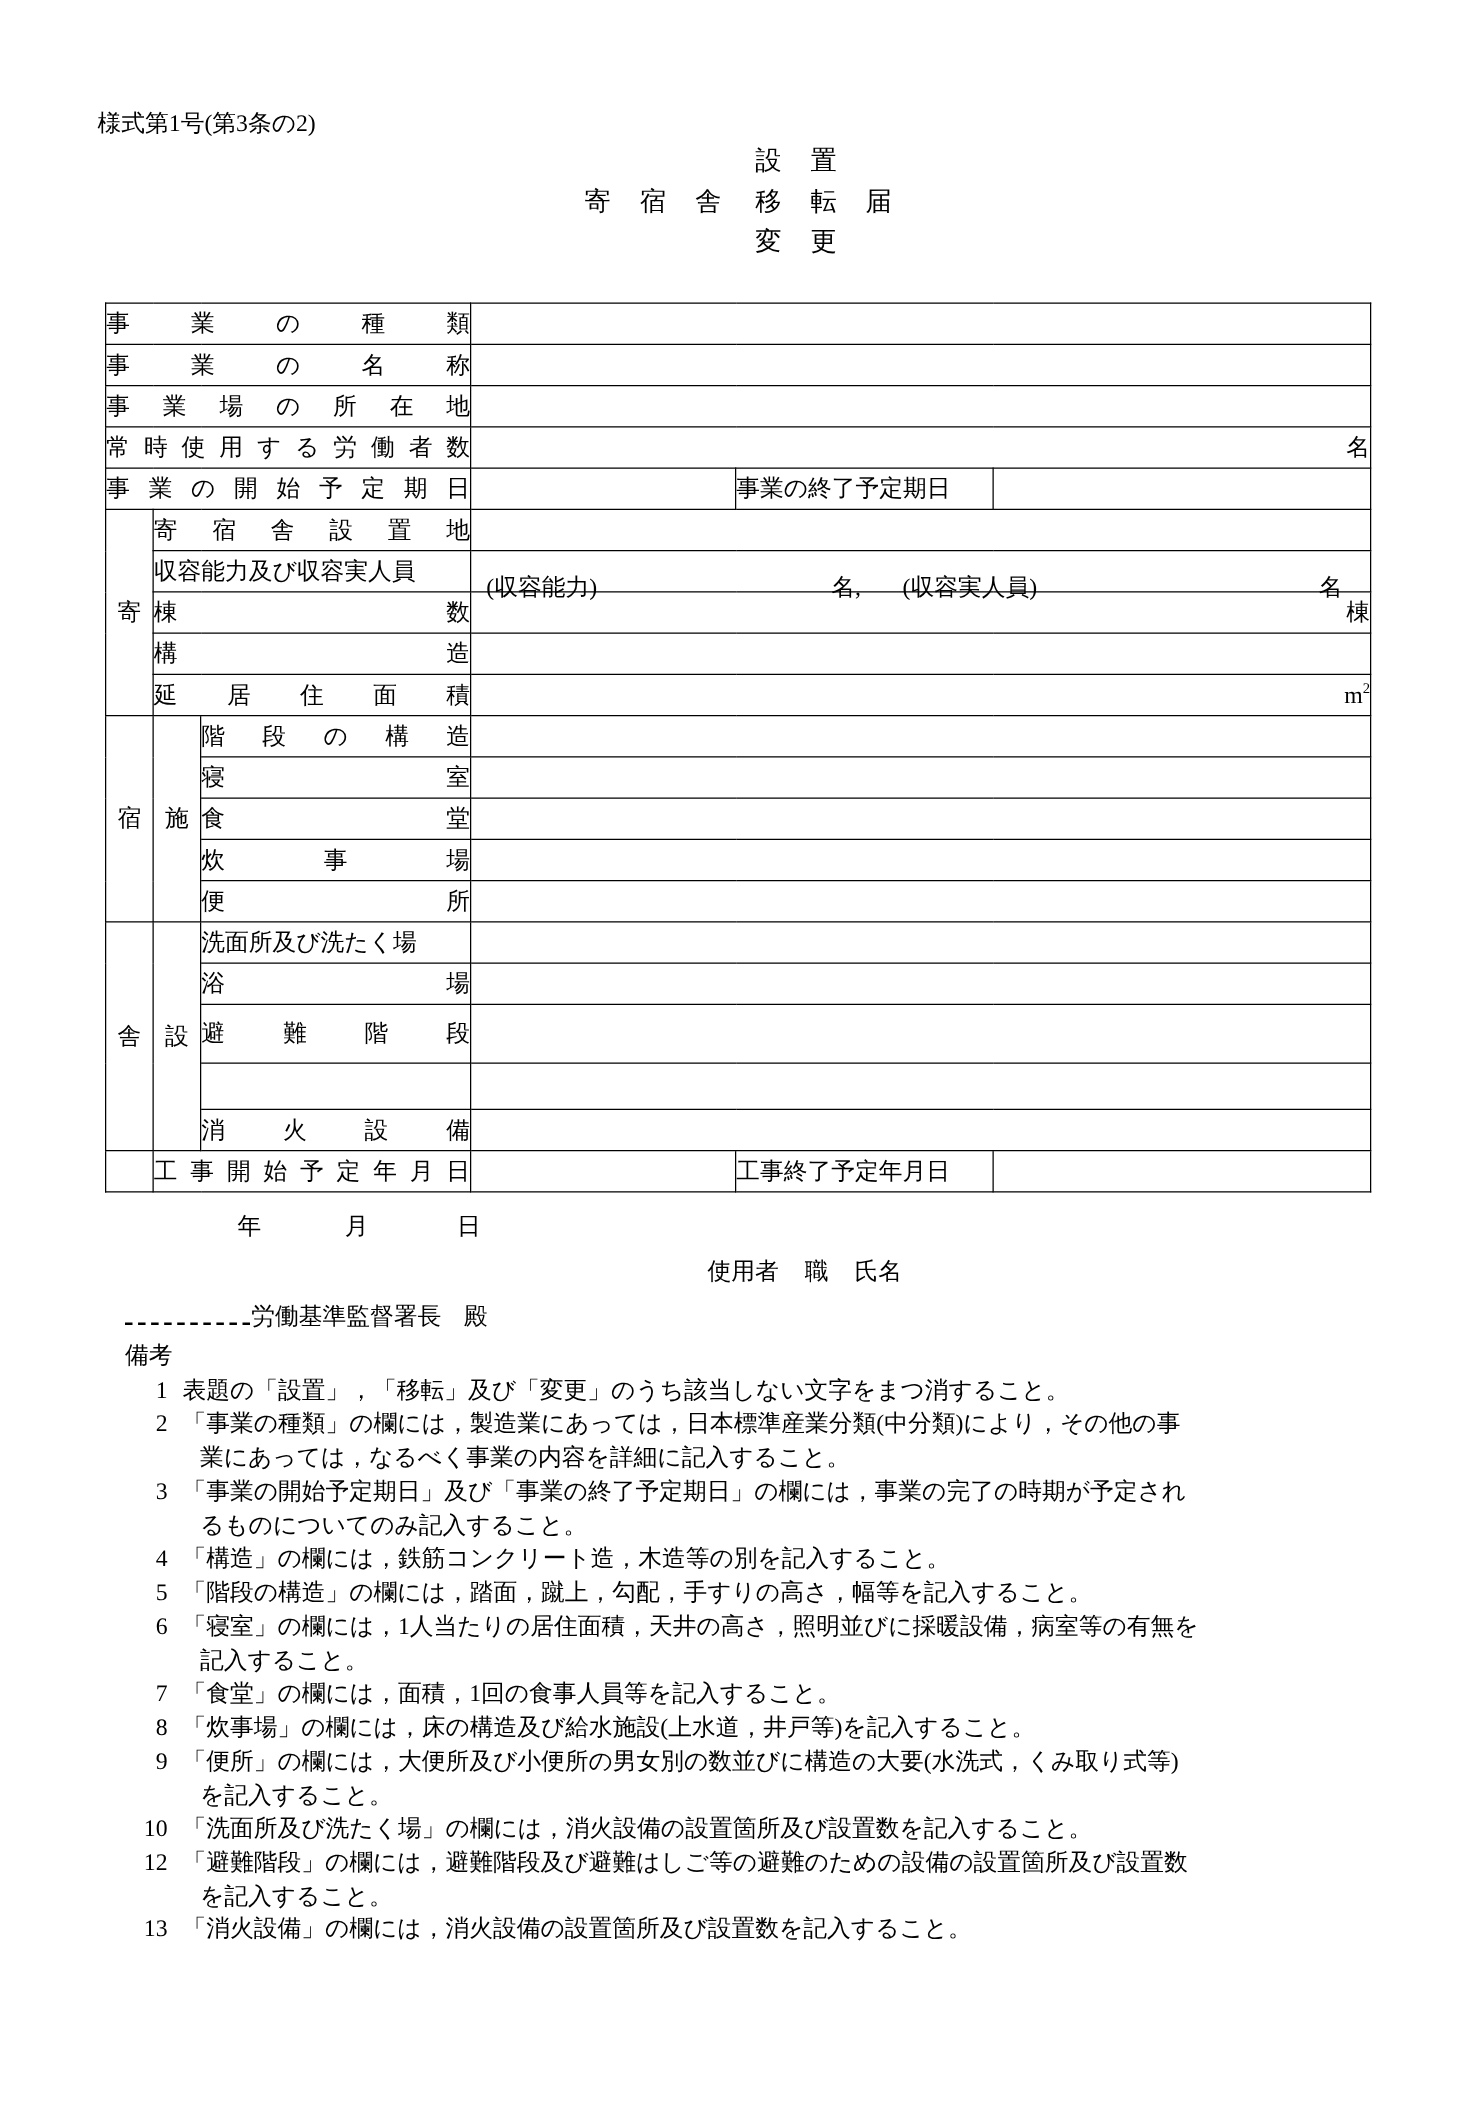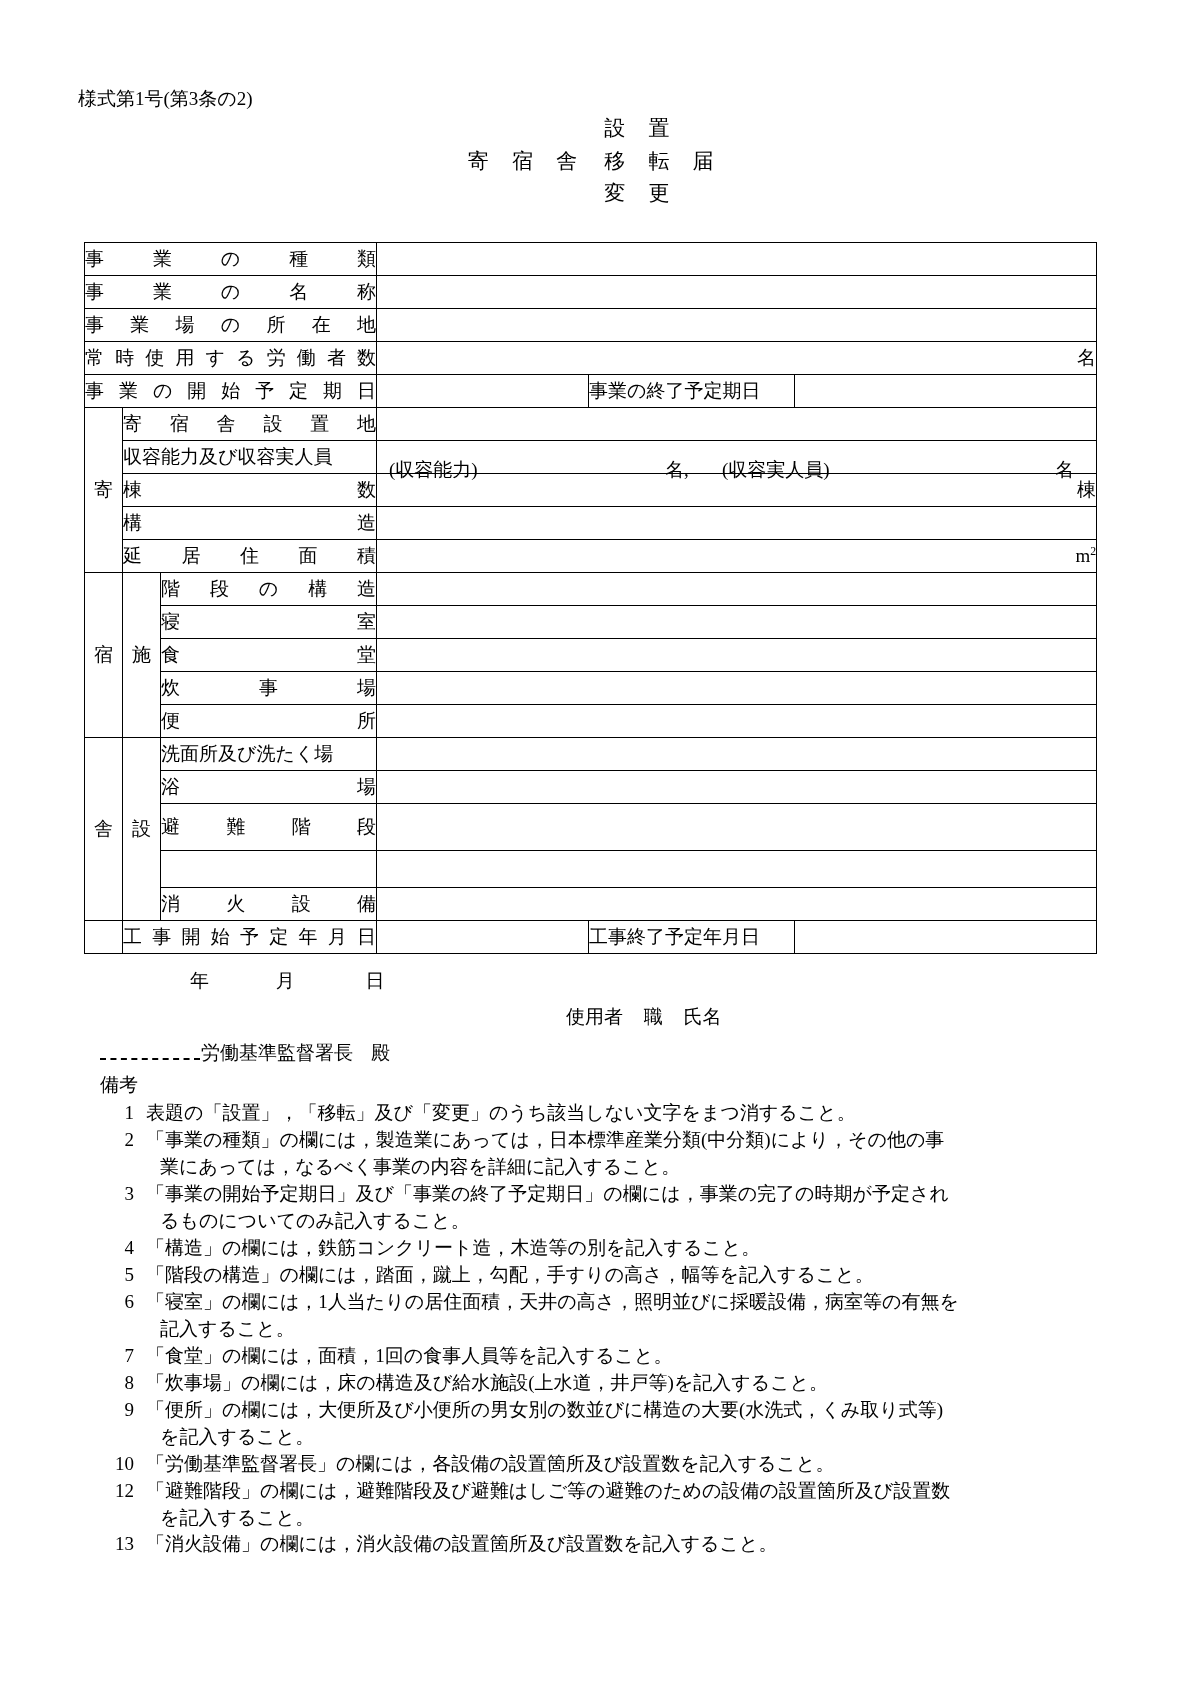--- a/index.html
+++ b/index.html
@@ -571,21 +571,21 @@
     <div class="note">
       <span class="note-num">9</span>
       <span class="note-body">
         <span>「便所」の欄には，大便所及び小便所の男女別の数並びに構造の大要(水洗式，くみ取り式等)</span>
         <span class="cont">を記入すること。</span>
       </span>
     </div>
 
     <div class="note">
       <span class="note-num">10</span>
-      <span class="note-body">「労働基準監督署長」の欄には，各設備の設置箇所及び設置数を記入すること。</span>
+      <span class="note-body">「洗面所及び洗たく場」の欄には，消火設備の設置箇所及び設置数を記入すること。</span>
     </div>
 
 
     <div class="note">
       <span class="note-num">12</span>
       <span class="note-body">
         <span>「避難階段」の欄には，避難階段及び避難はしご等の避難のための設備の設置箇所及び設置数</span>
         <span class="cont">を記入すること。</span>
       </span>
     </div>

